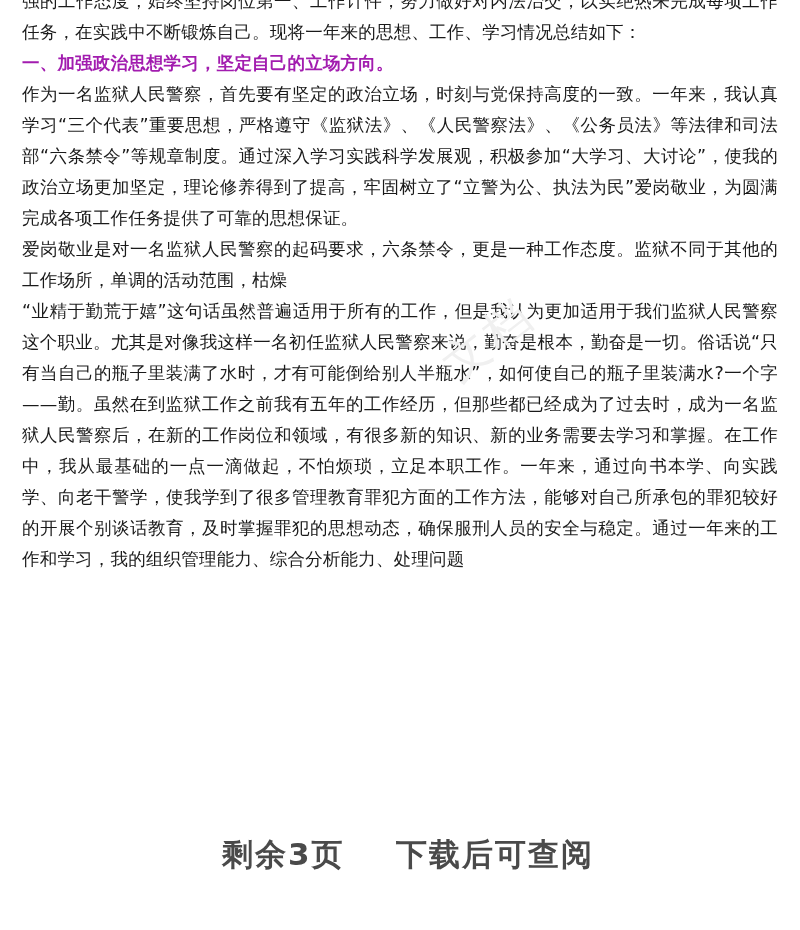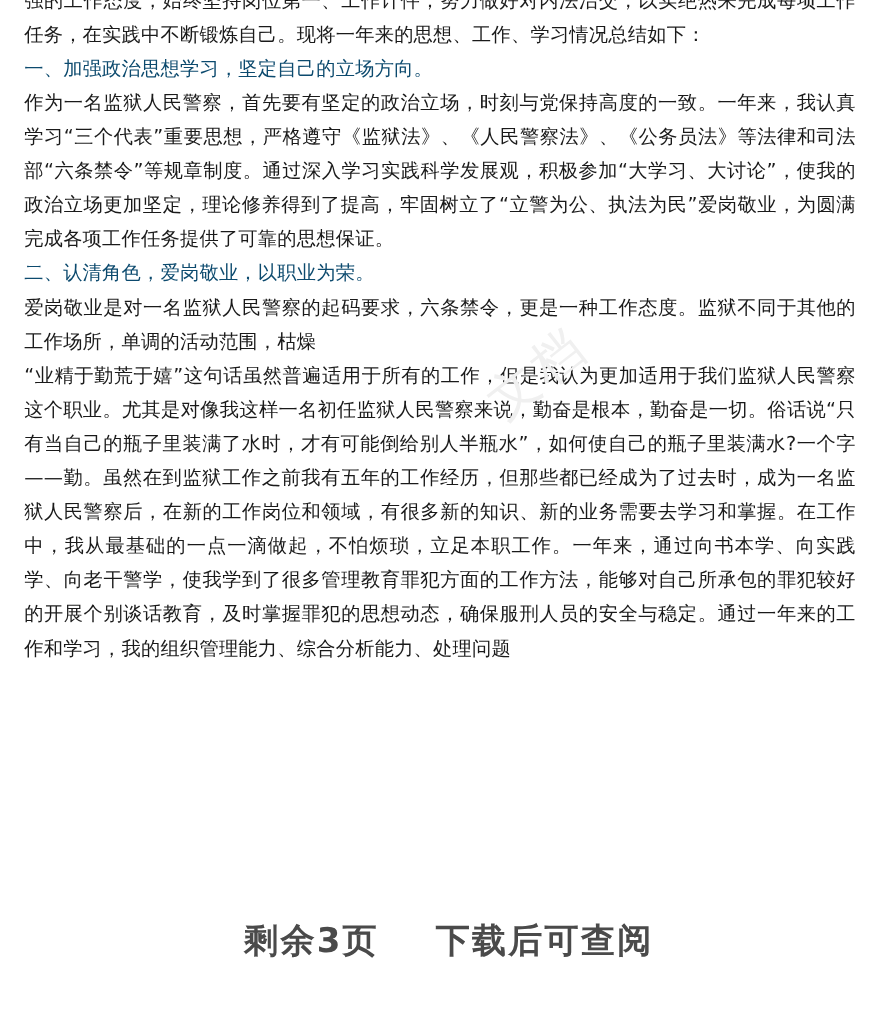--- a/index.html
+++ b/index.html
@@ -35,22 +35,22 @@
     color: #1a1a1a;
   }
   p.para.clipped-top {
     
     margin-top: -14px;
   }
   h2.heading {
     margin: 0;
     font-size: 17.5px;
     line-height: 31px;
-    font-weight: normal;
-    color: #0c4a6e;
+    font-weight: bold;
+    color: #a21caf;
     letter-spacing: 0.2px;
   }
   h2.heading.indent {
     text-indent: 18px;
   }
   .watermark {
     position: absolute;
     top: 360px;
     left: 430px;
     font-size: 46px;
@@ -86,21 +86,20 @@
 <div class="page">
 
   <div class="doc-body">
 
     <p class="para clipped-top">强的工作态度，始终坚持岗位第一、工作计件，努力做好对内法治交，以实绝热来完成每项工作任务，在实践中不断锻炼自己。现将一年来的思想、工作、学习情况总结如下：</p>
 
     <h2 class="heading">一、加强政治思想学习，坚定自己的立场方向。</h2>
 
     <p class="para">作为一名监狱人民警察，首先要有坚定的政治立场，时刻与党保持高度的一致。一年来，我认真学习“三个代表”重要思想，严格遵守《监狱法》、《人民警察法》、《公务员法》等法律和司法部“六条禁令”等规章制度。通过深入学习实践科学发展观，积极参加“大学习、大讨论”，使我的政治立场更加坚定，理论修养得到了提高，牢固树立了“立警为公、执法为民”爱岗敬业，为圆满完成各项工作任务提供了可靠的思想保证。</p>
 
-    <h2 class="heading">二、认清角色，爱岗敬业，以职业为荣。</h2>
 
 
     <p class="para">爱岗敬业是对一名监狱人民警察的起码要求，六条禁令，更是一种工作态度。监狱不同于其他的工作场所，单调的活动范围，枯燥</p>
 
 
 
     <p class="para">“业精于勤荒于嬉”这句话虽然普遍适用于所有的工作，但是我认为更加适用于我们监狱人民警察这个职业。尤其是对像我这样一名初任监狱人民警察来说，勤奋是根本，勤奋是一切。俗话说“只有当自己的瓶子里装满了水时，才有可能倒给别人半瓶水”，如何使自己的瓶子里装满水?一个字——勤。虽然在到监狱工作之前我有五年的工作经历，但那些都已经成为了过去时，成为一名监狱人民警察后，在新的工作岗位和领域，有很多新的知识、新的业务需要去学习和掌握。在工作中，我从最基础的一点一滴做起，不怕烦琐，立足本职工作。一年来，通过向书本学、向实践学、向老干警学，使我学到了很多管理教育罪犯方面的工作方法，能够对自己所承包的罪犯较好的开展个别谈话教育，及时掌握罪犯的思想动态，确保服刑人员的安全与稳定。通过一年来的工作和学习，我的组织管理能力、综合分析能力、处理问题</p>
 
   </div>
 

